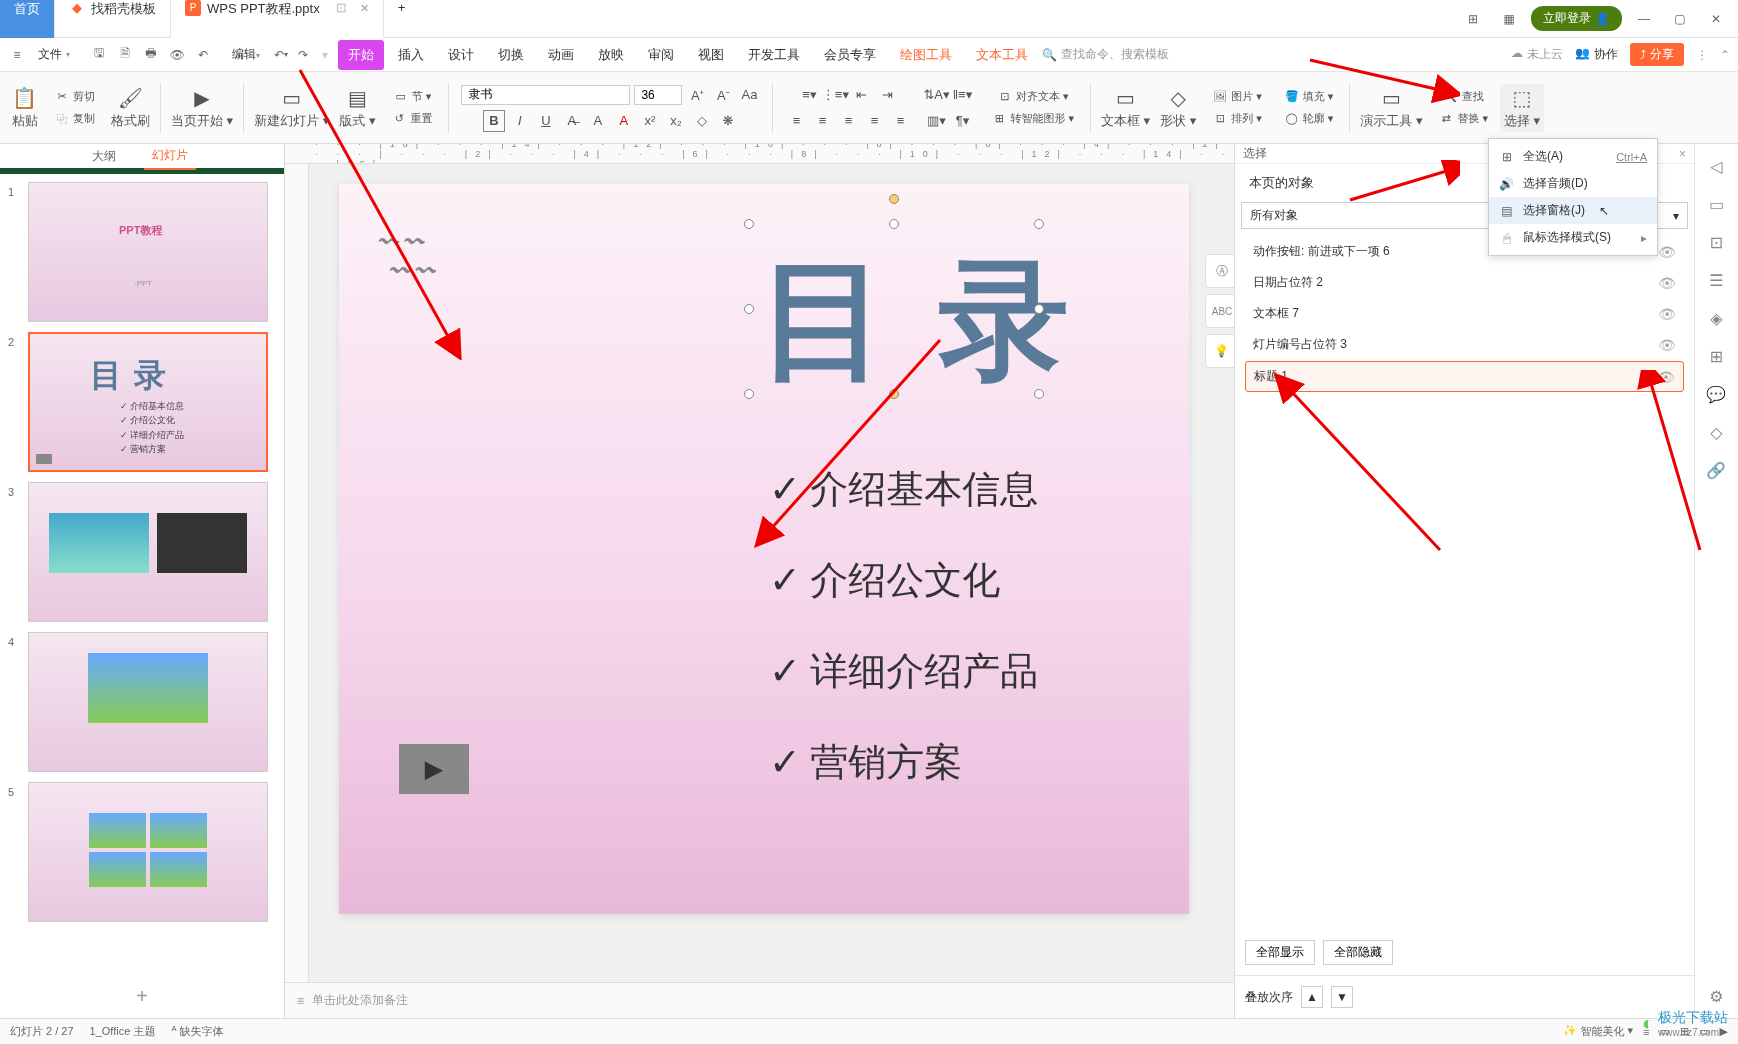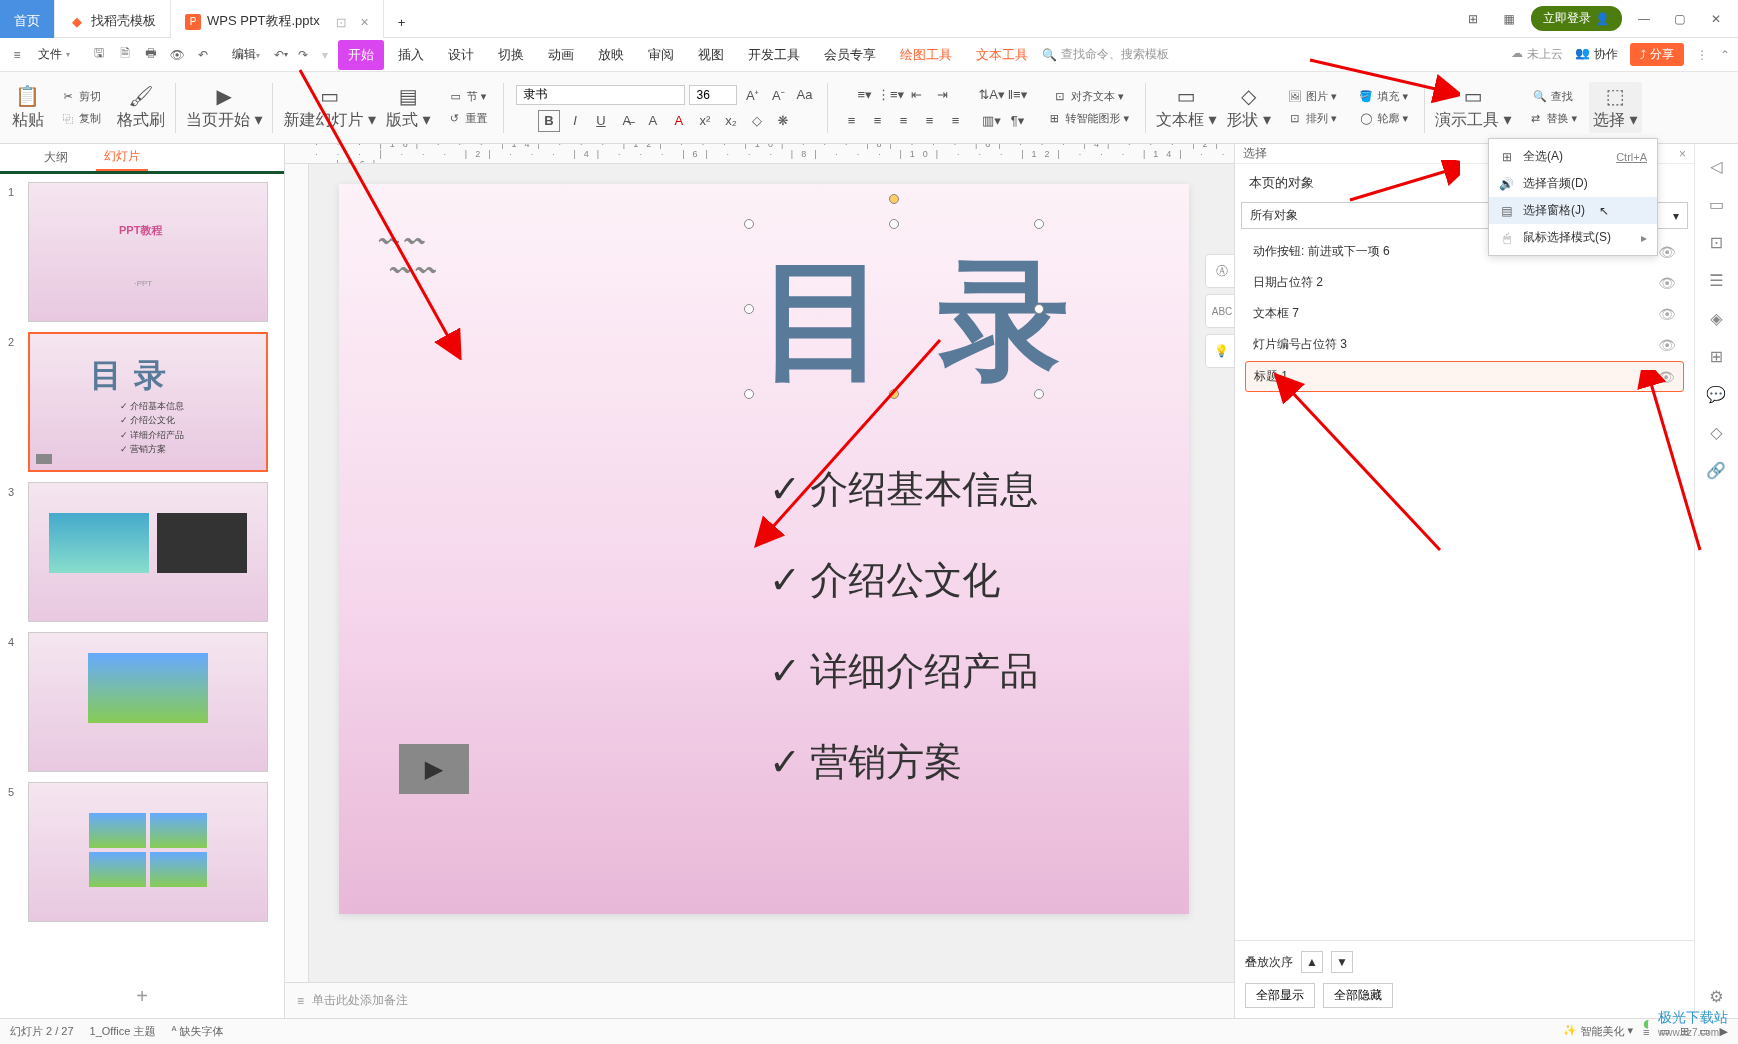--- a/index.html
+++ b/index.html
@@ -1,20 +1,20 @@
 <!DOCTYPE html>
 <html><head>
 <meta charset="utf-8">
 <style>
 * { margin: 0; padding: 0; box-sizing: border-box; font-family: "Microsoft YaHei", sans-serif; }
 body { background: #fff; font-size: 12px; color: #333; overflow: hidden; width: 1738px; height: 1044px; position: relative; }
 
 
 .titlebar { height: 38px; display: flex; align-items: center; background: #fff; border-bottom: 1px solid #e0e0e0; }
-.tab { height: 38px; display: flex; align-items: flex-end; padding: 8px 14px; font-size: 13px; border-right: 1px solid #e5e5e5; cursor: pointer; gap: 6px; }
+.tab { height: 38px; display: flex; align-items: flex-start; padding: 0 14px; font-size: 13px; border-right: 1px solid #e5e5e5; cursor: pointer; gap: 6px; }
 .tab.home { background: #4a90e2; color: #fff; }
 .tab.active { background: #fff; }
 .tab .icon { width: 16px; height: 16px; display: inline-flex; align-items: center; justify-content: center; }
 .tab-close { margin-left: 8px; color: #999; font-size: 14px; }
 .title-right { margin-left: auto; display: flex; align-items: center; gap: 8px; padding-right: 8px; }
 .login-btn { background: #4d7c0f; color: #fff; padding: 4px 12px; border-radius: 12px; font-size: 12px; display: flex; align-items: center; gap: 4px; }
 .win-btn { width: 28px; height: 28px; display: flex; align-items: center; justify-content: center; color: #666; }
 
 
 .menubar { height: 34px; display: flex; align-items: center; padding: 0 8px; gap: 4px; border-bottom: 1px solid #e5e5e5; }
@@ -26,35 +26,35 @@
 .menu-item.orange { color: #ff6633; }
 .menu-right { margin-left: auto; display: flex; align-items: center; gap: 12px; }
 .search-box { color: #999; font-size: 12px; display: flex; align-items: center; gap: 4px; }
 .share-btn { background: #ff6633; color: #fff; padding: 3px 10px; border-radius: 3px; display: flex; align-items: center; gap: 4px; font-size: 12px; }
 
 
 .toolbar { height: 72px; display: flex; align-items: center; padding: 4px 8px; border-bottom: 1px solid #ddd; gap: 2px; background: #fafafa; }
 .tb-group { display: flex; flex-direction: column; align-items: center; padding: 0 6px; gap: 2px; }
 .tb-big-btn { display: flex; flex-direction: column; align-items: center; gap: 2px; padding: 2px 4px; }
 .tb-big-icon { width: 24px; height: 24px; color: #555; display: flex; align-items: center; justify-content: center; font-size: 20px; }
-.tb-label { font-size: 16px; color: #555; white-space: nowrap; }
+.tb-label { font-size: 13px; color: #555; white-space: nowrap; }
 .tb-row { display: flex; align-items: center; gap: 4px; }
 .tb-small { display: flex; align-items: center; gap: 3px; font-size: 11px; color: #555; padding: 2px 4px; }
 .tb-small-icon { width: 16px; height: 16px; display: flex; align-items: center; justify-content: center; }
 .sep { width: 1px; height: 50px; background: #ddd; margin: 0 4px; }
 .font-select { border: 1px solid #ccc; padding: 2px 6px; font-size: 12px; background: #fff; min-width: 90px; }
 .size-select { border: 1px solid #ccc; padding: 2px 6px; font-size: 12px; background: #fff; width: 48px; }
 .fmt-btn { width: 22px; height: 22px; display: flex; align-items: center; justify-content: center; color: #555; font-size: 13px; }
 
 
 .main { display: flex; height: calc(100% - 38px - 34px - 72px - 26px); }
 
 
 .side { width: 285px; border-right: 1px solid #ddd; display: flex; flex-direction: column; background: #fff; }
-.side-tabs { display: flex; height: 30px; border-bottom: 3px solid #14532d; align-items: center; padding-left: 36px; gap: 20px; }
+.side-tabs { display: flex; height: 30px; border-bottom: 6px solid #14532d; align-items: center; padding-left: 84px; gap: 20px; }
 .side-tab { font-size: 12px; color: #666; padding: 4px 8px; }
 .side-tab.active { color: #ff6633; border-bottom: 2px solid #ff6633; }
 .thumbs { flex: 1; overflow-y: auto; padding: 8px; }
 .thumb-row { display: flex; gap: 8px; margin-bottom: 10px; }
 .thumb-num { width: 12px; font-size: 11px; color: #666; padding-top: 4px; }
 .thumb { width: 240px; height: 140px; border: 1px solid #ccc; background: linear-gradient(180deg, #f5e6f0 0%, #e8c8e0 100%); position: relative; overflow: hidden; }
 .thumb.selected { border: 2px solid #ff6633; }
 .thumb-title { position: absolute; top: 20px; left: 60px; font-size: 32px; color: #5a7a9a; font-weight: bold; letter-spacing: 12px; }
 .thumb-list { position: absolute; top: 65px; left: 90px; font-size: 9px; color: #444; line-height: 1.6; }
 .thumb-list div::before { content: "✓ "; }
@@ -464,28 +464,28 @@
         </div>
       <div class="sel-item">
           <span>灯片编号占位符 3</span>
           <span class="eye">👁</span>
         </div>
       <div class="sel-item selected">
           <span>标题 1</span>
           <span class="eye">👁</span>
         </div>
     </div>
+    <div class="sel-footer" style="border-top:none;padding-top:0">
+      <button class="sel-foot-btn">全部显示</button>
+      <button class="sel-foot-btn">全部隐藏</button>
+    </div>
     <div class="sel-footer">
       <span>叠放次序</span>
       <span class="order-btn">▲</span>
       <span class="order-btn">▼</span>
-    </div>
-    <div class="sel-footer" style="border-top:none;padding-top:0">
-      <button class="sel-foot-btn">全部显示</button>
-      <button class="sel-foot-btn">全部隐藏</button>
     </div>
   </div>
 
   <div class="rstrip">
     <span class="rstrip-icon">◁</span>
     <span class="rstrip-icon">▭</span>
     <span class="rstrip-icon">⊡</span>
     <span class="rstrip-icon">☰</span>
     <span class="rstrip-icon">◈</span>
     <span class="rstrip-icon">⊞</span>

